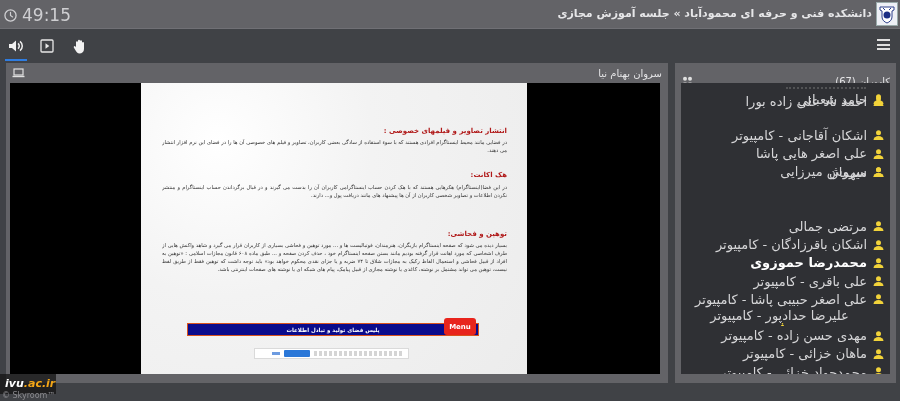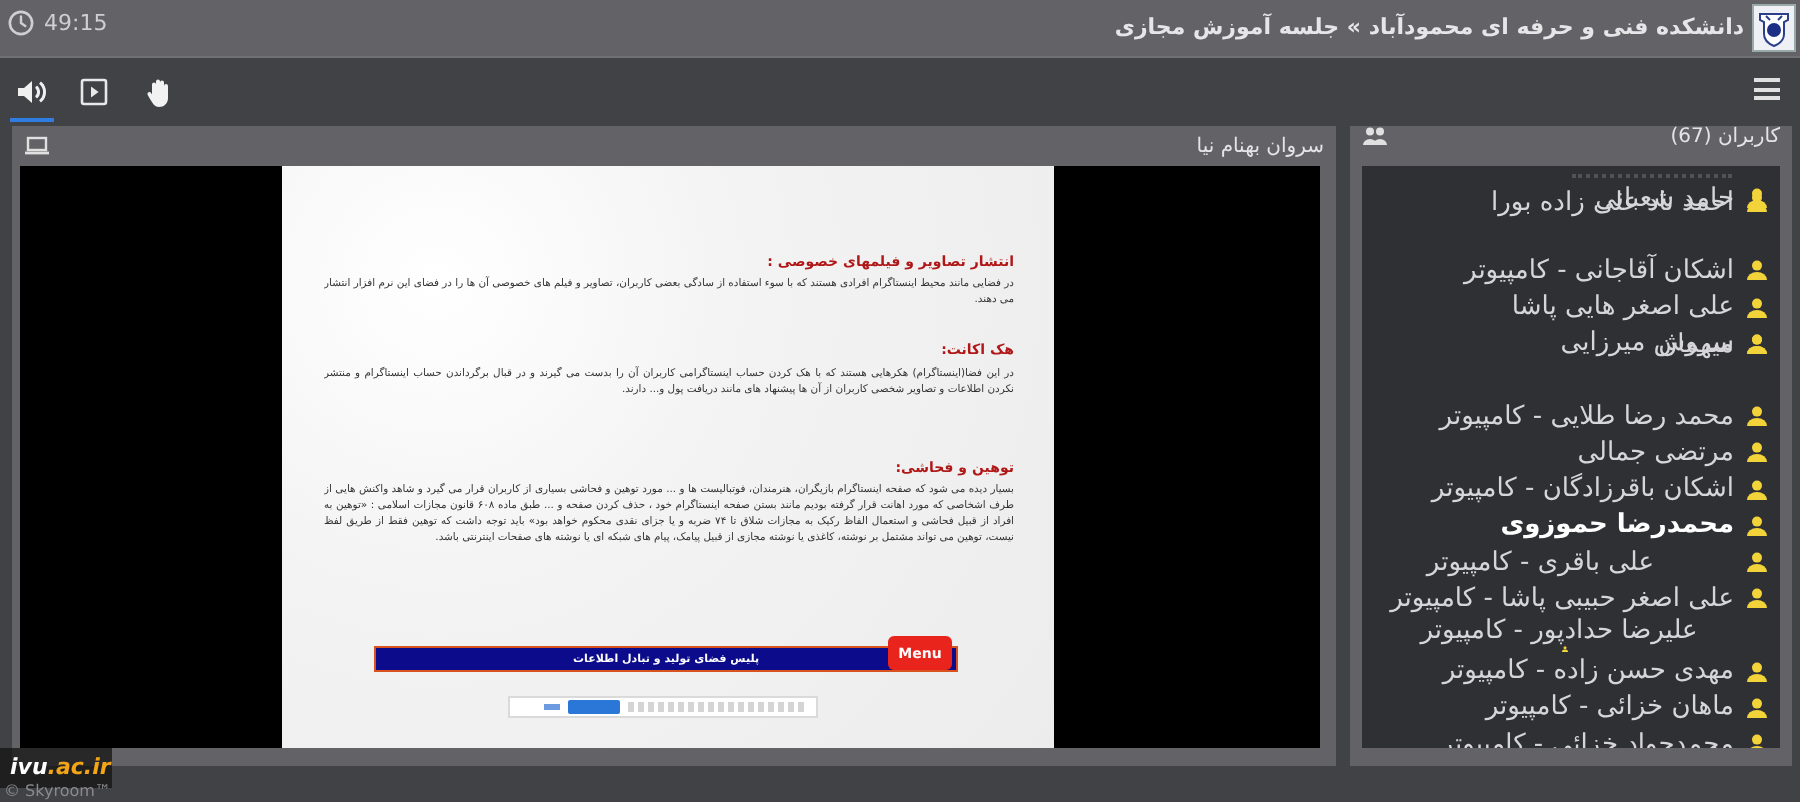--- a/index.html
+++ b/index.html
@@ -1,19 +1,19 @@
 <!DOCTYPE html>
 <html><head>
   <meta charset="utf-8">
   <style>
     * { box-sizing: border-box; margin: 0; padding: 0; }
     html, body { width: 900px; height: 401px; overflow: hidden; background: #404246; font-family: "DejaVu Sans", sans-serif; }
 
     .titlebar { position: absolute; left: 0; top: 0; width: 900px; height: 29px; background: #636367; border-bottom: 1px solid #707075; }
-    .titlebar .timer { position: absolute; left: 4px; top: 5px; display: flex; align-items: center; color: #cfcfd2; font-size: 11px; }
+    .titlebar .timer { position: absolute; left: 4px; top: 5px; display: flex; align-items: center; color: #cfcfd2; font-size: 17px; }
     .titlebar .timer svg { margin-right: 5px; }
     .titlebar .title { position: absolute; right: 28px; top: 7px; color: #e6e6e8; font-size: 11px; font-weight: bold; direction: rtl; white-space: nowrap; }
     .titlebar .logo { position: absolute; right: 2px; top: 2px; width: 22px; height: 24px; background: #eef0f6; border: 1px solid #9aa; display: flex; align-items: center; justify-content: center; }
 
     .toolbar { position: absolute; left: 0; top: 29px; width: 900px; height: 32px; background: #404246; }
     .tb-btn { position: absolute; top: 7px; width: 20px; height: 20px; display: flex; align-items: center; justify-content: center; cursor: pointer; }
     .tb-btn.active::after { content: ""; position: absolute; left: -1px; right: -1px; bottom: -5px; height: 2px; background: #2f7de1; }
     .menu-btn { position: absolute; right: 10px; top: 10px; width: 13px; height: 11px; cursor: pointer; }
     .menu-btn span { display: block; height: 2px; background: #e0e0e0; margin-bottom: 2.5px; }
 
@@ -29,21 +29,21 @@
     .slide .mini-form { position: absolute; left: 113px; top: 265px; width: 155px; height: 11px; background: #fff; border: 1px solid #dadada; display: flex; align-items: center; justify-content: flex-end; padding-right: 4px; gap: 4px; }
     .slide .mini-form .field { width: 90px; height: 5px; background: repeating-linear-gradient(90deg, #aaa 0 3px, transparent 3px 5px); opacity: .5; }
     .slide .mini-form .btn { width: 26px; height: 7px; background: #2a77d8; border-radius: 1px; }
     .slide .mini-form .lnk { width: 8px; height: 3px; background: #6d9be0; }
 
     .watermark { position: absolute; left: 0; top: 374px; width: 56px; height: 20px; background: rgba(20,20,20,.75); color: #fff; font-size: 11px; font-weight: bold; font-style: italic; padding: 3px 0 0 5px; }
     .watermark .acir { color: #f2a517; }
     .skyroom { position: absolute; left: 2px; top: 391px; color: #8a8a8e; font-size: 8px; }
 
     .users-panel { position: absolute; left: 675px; top: 63px; width: 221px; height: 320px; background: #636367; }
-    .users-panel .ph { height: 36px; display: flex; align-items: flex-start; justify-content: space-between; padding: 0 6px; }
+    .users-panel .ph { height: 36px; display: flex; align-items: center; justify-content: space-between; padding: 0 6px; }
     .users-panel .ph .count { color: #e4e4e6; font-size: 10px; direction: rtl; }
     .user-list { position: absolute; left: 6px; top: 20px; width: 209px; height: 291px; background: #2f3034; overflow: hidden; }
     .user-list .partial { position: absolute; right: 24px; top: -6px; height: 12px; width: 80px; border-bottom: 2px dotted #888; opacity: .4; }
     .user-row { position: absolute; right: 0; width: 209px; height: 18px; display: flex; align-items: center; justify-content: flex-end; padding-right: 6px; cursor: pointer; }
     .user-row .uname { color: #d6d6d8; font-size: 13px; direction: rtl; white-space: nowrap; margin-right: 6px; }
     .user-row .uname.bold { color: #fff; font-weight: bold; }
   </style>
 </head>
 <body>
 
@@ -170,27 +170,20 @@
           <path d="M0.5 10a5 4 0 0 1 10 0z" fill="#f2d33a"></path>
         </svg>
       </div>
       <div class="user-row" style="top: 80px;">
         <span class="uname">میهمان</span>
         <svg width="11" height="10" viewBox="0 0 11 10">
           <circle cx="5.5" cy="2.8" r="2.5" fill="#f2d33a"></circle>
           <path d="M0.5 10a5 4 0 0 1 10 0z" fill="#f2d33a"></path>
         </svg>
       </div>
-      <div class="user-row" style="top: 116.2px;">
-        <span class="uname">محمد رضا طلایی - کامپیوتر</span>
-        <svg width="11" height="10" viewBox="0 0 11 10">
-          <circle cx="5.5" cy="2.8" r="2.5" fill="#f2d33a"></circle>
-          <path d="M0.5 10a5 4 0 0 1 10 0z" fill="#f2d33a"></path>
-        </svg>
-      </div>
       <div class="user-row" style="top: 134.4px;">
         <span class="uname">مرتضی جمالی</span>
         <svg width="11" height="10" viewBox="0 0 11 10">
           <circle cx="5.5" cy="2.8" r="2.5" fill="#f2d33a"></circle>
           <path d="M0.5 10a5 4 0 0 1 10 0z" fill="#f2d33a"></path>
         </svg>
       </div>
       <div class="user-row" style="top: 152.6px;">
         <span class="uname">اشکان باقرزادگان - کامپیوتر</span>
         <svg width="11" height="10" viewBox="0 0 11 10">
@@ -198,21 +191,21 @@
           <path d="M0.5 10a5 4 0 0 1 10 0z" fill="#f2d33a"></path>
         </svg>
       </div>
       <div class="user-row" style="top: 170.8px;">
         <span class="uname bold">محمدرضا حموزوی</span>
         <svg width="11" height="10" viewBox="0 0 11 10">
           <circle cx="5.5" cy="2.8" r="2.5" fill="#f2d33a"></circle>
           <path d="M0.5 10a5 4 0 0 1 10 0z" fill="#f2d33a"></path>
         </svg>
       </div>
-      <div class="user-row" style="top: 189px; gap: 40px;">
+      <div class="user-row" style="top: 189px;">
         <span class="uname">علی باقری - کامپیوتر</span>
         <svg width="11" height="10" viewBox="0 0 11 10">
           <circle cx="5.5" cy="2.8" r="2.5" fill="#f2d33a"></circle>
           <path d="M0.5 10a5 4 0 0 1 10 0z" fill="#f2d33a"></path>
         </svg>
       </div>
       <div class="user-row" style="top: 207.2px;">
         <span class="uname">علی اصغر حبیبی پاشا - کامپیوتر</span>
         <svg width="11" height="10" viewBox="0 0 11 10">
           <circle cx="5.5" cy="2.8" r="2.5" fill="#f2d33a"></circle>

